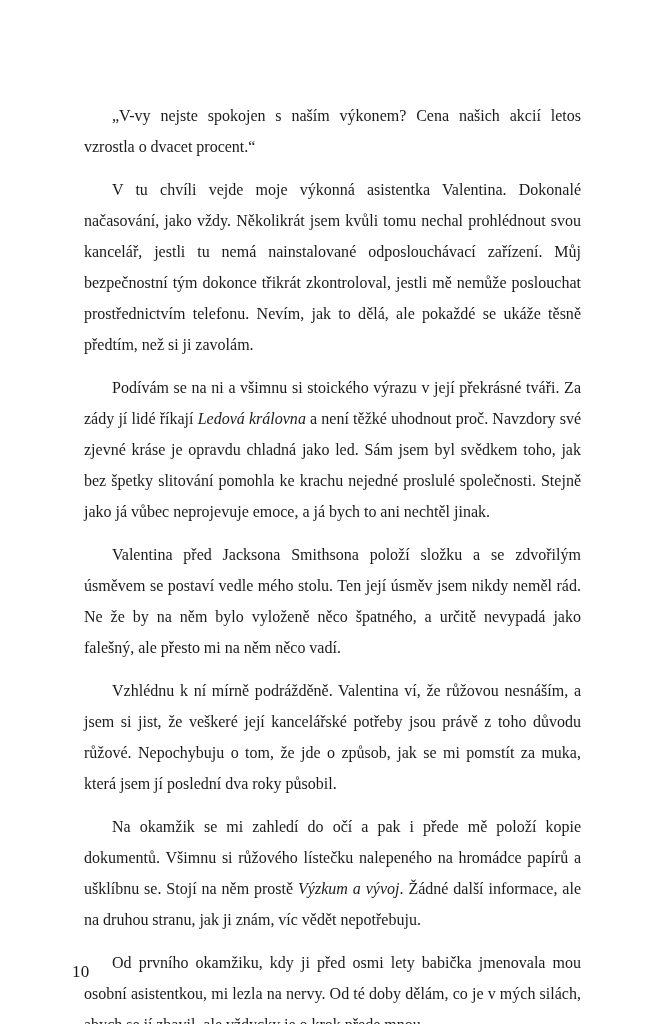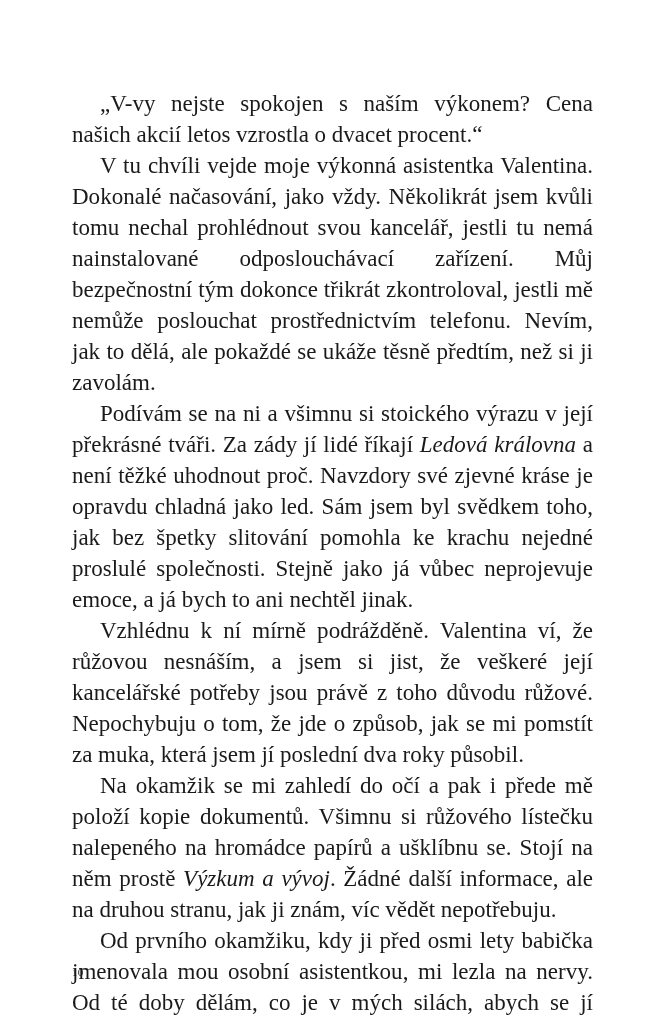--- a/index.html
+++ b/index.html
@@ -23,22 +23,22 @@
   }
 
   .text-block {
     position: absolute;
     left: 72px;
     top: 88px;
     width: 521px;
   }
 
   .para {
-    margin: 0;
-    font-size: 23px;
+    margin: 12px;
+    font-size: 16px;
     line-height: 31px;
     text-align: justify;
     text-justify: inter-word;
     text-indent: 28px;
     hyphens: manual;
     -webkit-hyphens: manual;
     word-spacing: -0.1px;
     letter-spacing: 0.01px;
   }
 
@@ -46,36 +46,37 @@
     
   }
 
   .para em {
   }
 
   .folio {
     position: absolute;
     left: 72px;
     top: 960px;
-    font-size: 11px;
+    font-size: 17px;
     line-height: 24px;
     color: #1a1a1a;
     letter-spacing: 0.3px;
     font-variant-numeric: oldstyle-nums;
   }
 </style>
 </head>
 <body style="background: rgb(255, 255, 255); color: rgb(26, 26, 26);">
 
 <div class="page">
 
   <div class="text-block">
     <p class="para">„V-vy nejste spokojen s naším výkonem? Cena našich akcií letos vzrostla o dvacet procent.“</p>
     <p class="para">V tu chvíli vejde moje výkonná asistentka Valentina. Dokonalé načasování, jako vždy. Několikrát jsem kvůli tomu nechal prohlédnout svou kancelář, jestli tu nemá nainstalované odposlouchávací zařízení. Můj bezpečnostní tým dokonce třikrát zkontroloval, jestli mě nemůže poslouchat prostřednictvím telefonu. Nevím, jak to dělá, ale pokaždé se ukáže těsně předtím, než si ji zavolám.</p>
     <p class="para">Podívám se na ni a všimnu si stoického výrazu v její překrásné tváři. Za zády jí lidé říkají <em>Ledová královna</em> a není těžké uhodnout proč. Navzdory své zjevné kráse je opravdu chladná jako led. Sám jsem byl svědkem toho, jak bez špetky slitování pomohla ke krachu nejedné proslulé společnosti. Stejně jako já vůbec neprojevuje emoce, a já bych to ani nechtěl jinak.</p>
+    <p class="para">Valentina před Jacksona Smithsona položí složku a se zdvořilým úsměvem se postaví vedle mého stolu. Ten její úsměv jsem nikdy neměl rád. Ne že by na něm bylo vyloženě něco špatného, a určitě nevypadá jako falešný, ale přesto mi na něm něco vadí.</p>
     <p class="para">Vzhlédnu k ní mírně podrážděně. Valentina ví, že růžovou nesnáším, a jsem si jist, že veškeré její kancelářské potřeby jsou právě z toho důvodu růžové. Nepochybuju o tom, že jde o způsob, jak se mi pomstít za muka, která jsem jí poslední dva roky působil.</p>
     <p class="para">Na okamžik se mi zahledí do očí a pak i přede mě položí kopie dokumentů. Všimnu si růžového lístečku nalepeného na hromádce papírů a ušklíbnu se. Stojí na něm prostě <em>Výzkum a vývoj</em>. Žádné další informace, ale na druhou stranu, jak ji znám, víc vědět nepotřebuju.</p>
     <p class="para">Od prvního okamžiku, kdy ji před osmi lety babička jmenovala mou osobní asistentkou, mi lezla na nervy. Od té doby dělám, co je v mých silách, abych se jí zbavil, ale vždycky je o krok přede mnou.</p>
   </div>
 
   <div class="folio">10</div>
 
 </div>
 
 </body></html>

